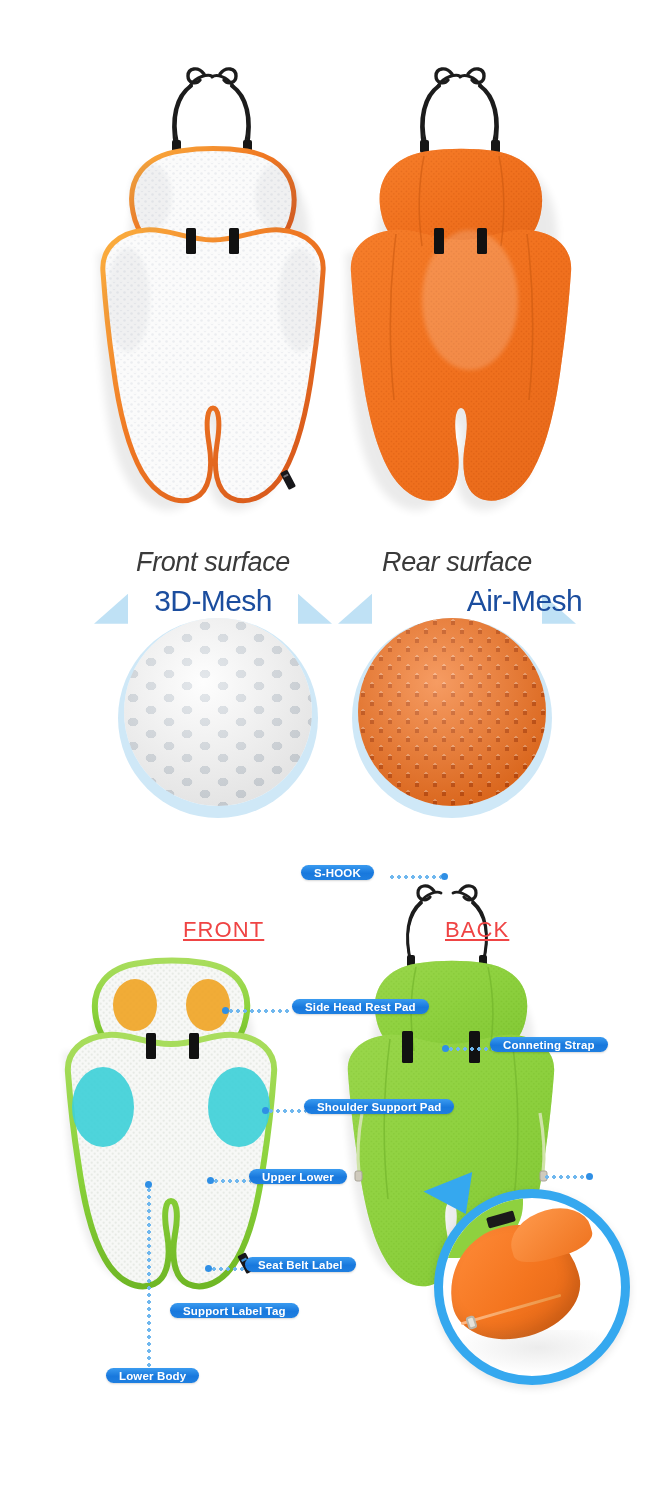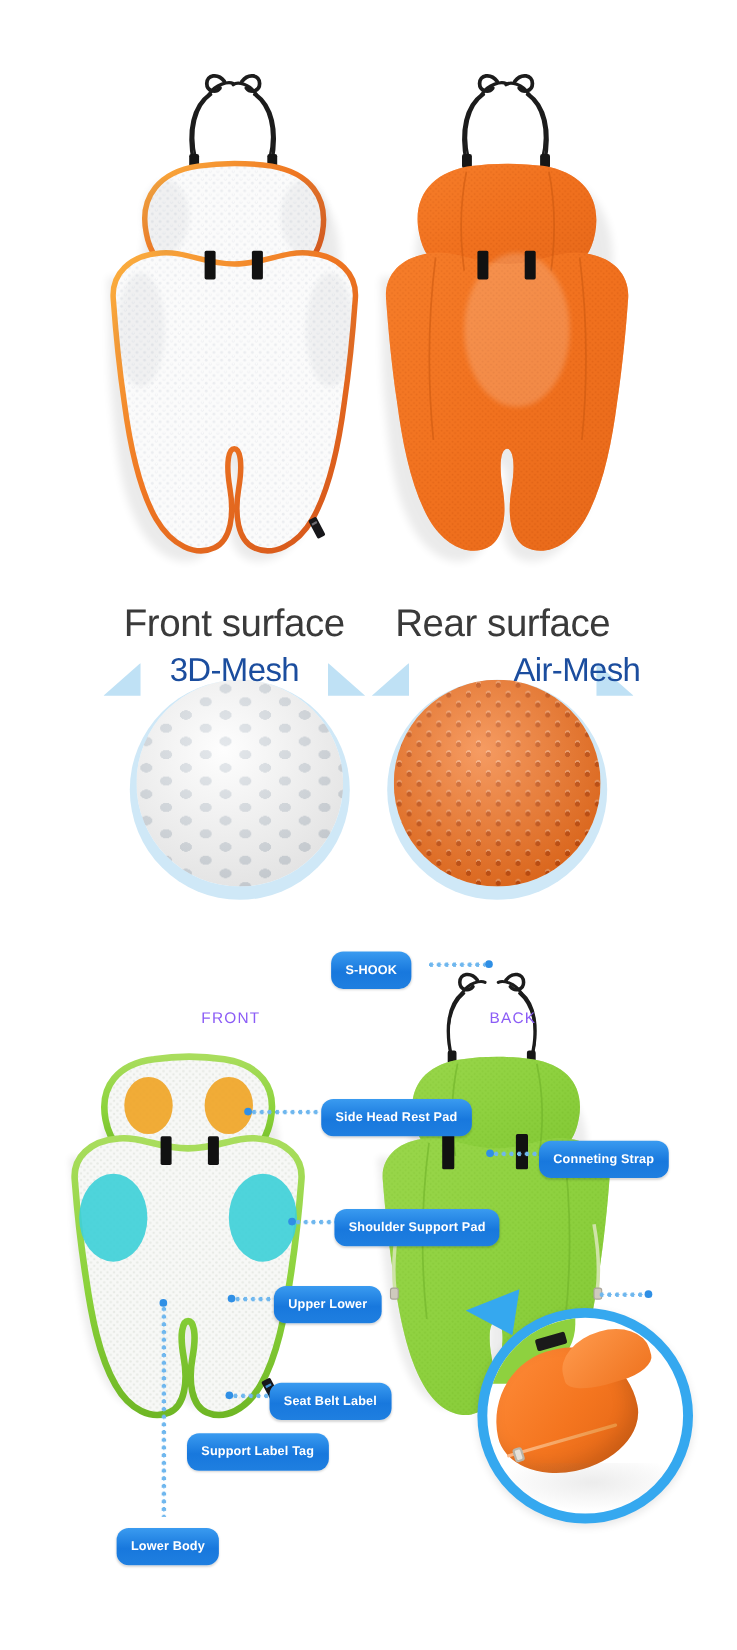--- a/index.html
+++ b/index.html
@@ -13,22 +13,22 @@
 
   
   .abs { position: absolute; }
 
   
   .photo-stage { position: absolute; left: 0; top: 0; width: 670px; height: 540px; }
 
   
   .caption-col { position: absolute; width: 250px; text-align: center; }
   .caption-title {
-    font-size: 35px; color: #3a3a3a; font-weight: 400;
-    letter-spacing: -0.4px; line-height: 1.1;
+    font-size: 27px; color: #3a3a3a; font-weight: 400;
+    letter-spacing: -0.4px; line-height: 1.1; font-style: italic;
   }
   .caption-sub {
     font-size: 30px; font-weight: normal; color: #1b4d9e;
     letter-spacing: -0.6px; margin-top: 6px; line-height: 1.1;
     position: relative; z-index: 4;
   }
 
   
   .wing { position: absolute; width: 34px; height: 30px; background: #bfe1f5; z-index: 1; }
   .wing.left  { clip-path: polygon(100% 0, 100% 100%, 0 100%); }
@@ -64,29 +64,29 @@
   }
   .mesh-shade {
     position:absolute; inset:0; border-radius:50%;
     background: radial-gradient(circle at 42% 34%, rgba(255,255,255,.30), rgba(0,0,0,.10) 78%, rgba(0,0,0,.18));
   }
 
   
   .diagram-stage { position: absolute; left: 0; top: 855px; width: 670px; height: 645px; }
 
   .side-label {
-    position: absolute; font-size: 14px; color: #8b5cf6;
-    letter-spacing: 1.1px; font-weight: 400;
+    position: absolute; font-size: 22px; color: #ef4444;
+    letter-spacing: 1.1px; font-weight: 400; text-decoration: underline;
   }
 
   
   .pill {
     position: absolute;
     display: flex; align-items: center; justify-content: center;
-    height: 34px; padding: 0 13px;
+    height: 15px; padding: 0 13px;
     border-radius: 11px;
     background: linear-gradient(180deg, #3a9bf0 0%, #1878dd 55%, #1f7fe0 100%);
     color: #ffffff; font-size: 11.5px; font-weight: bold;
     letter-spacing: 0.15px; white-space: nowrap;
     box-shadow: 0 1px 2px rgba(0,0,0,.16);
     z-index: 40;
   }
 
   
   .leader { position: absolute; z-index: 35; display: flex; align-items: center; }
@@ -527,21 +527,21 @@
 
     <div class="pill" style="left:304px; top:244px;">Shoulder Support Pad</div>
 
 
     <div class="pill" style="left:249px; top:314px;">Upper Lower</div>
 
     <div class="pill" style="left:245px; top:402px;">Seat Belt Label</div>
 
     <div class="pill" style="left:170px; top:448px;">Support Label Tag</div>
 
-    <div class="pill" style="left:106px; top:534px;">Lower Body</div>
+    <div class="pill" style="left:106px; top:513px;">Lower Body</div>
 
     
     <div class="zoom-pointer" style="left:430px; top:310px;"></div>
 
     <div class="zoom-callout" style="left:434px; top:334px;">
 
       <div class="abs" style="left:-30px; top:-30px; width:110px; height:90px;
            background:#8ed13f; border-radius:0 0 60% 0;"></div>
 
       <div class="zip-pad" style="left:6px; top:28px; width:130px; height:112px;

